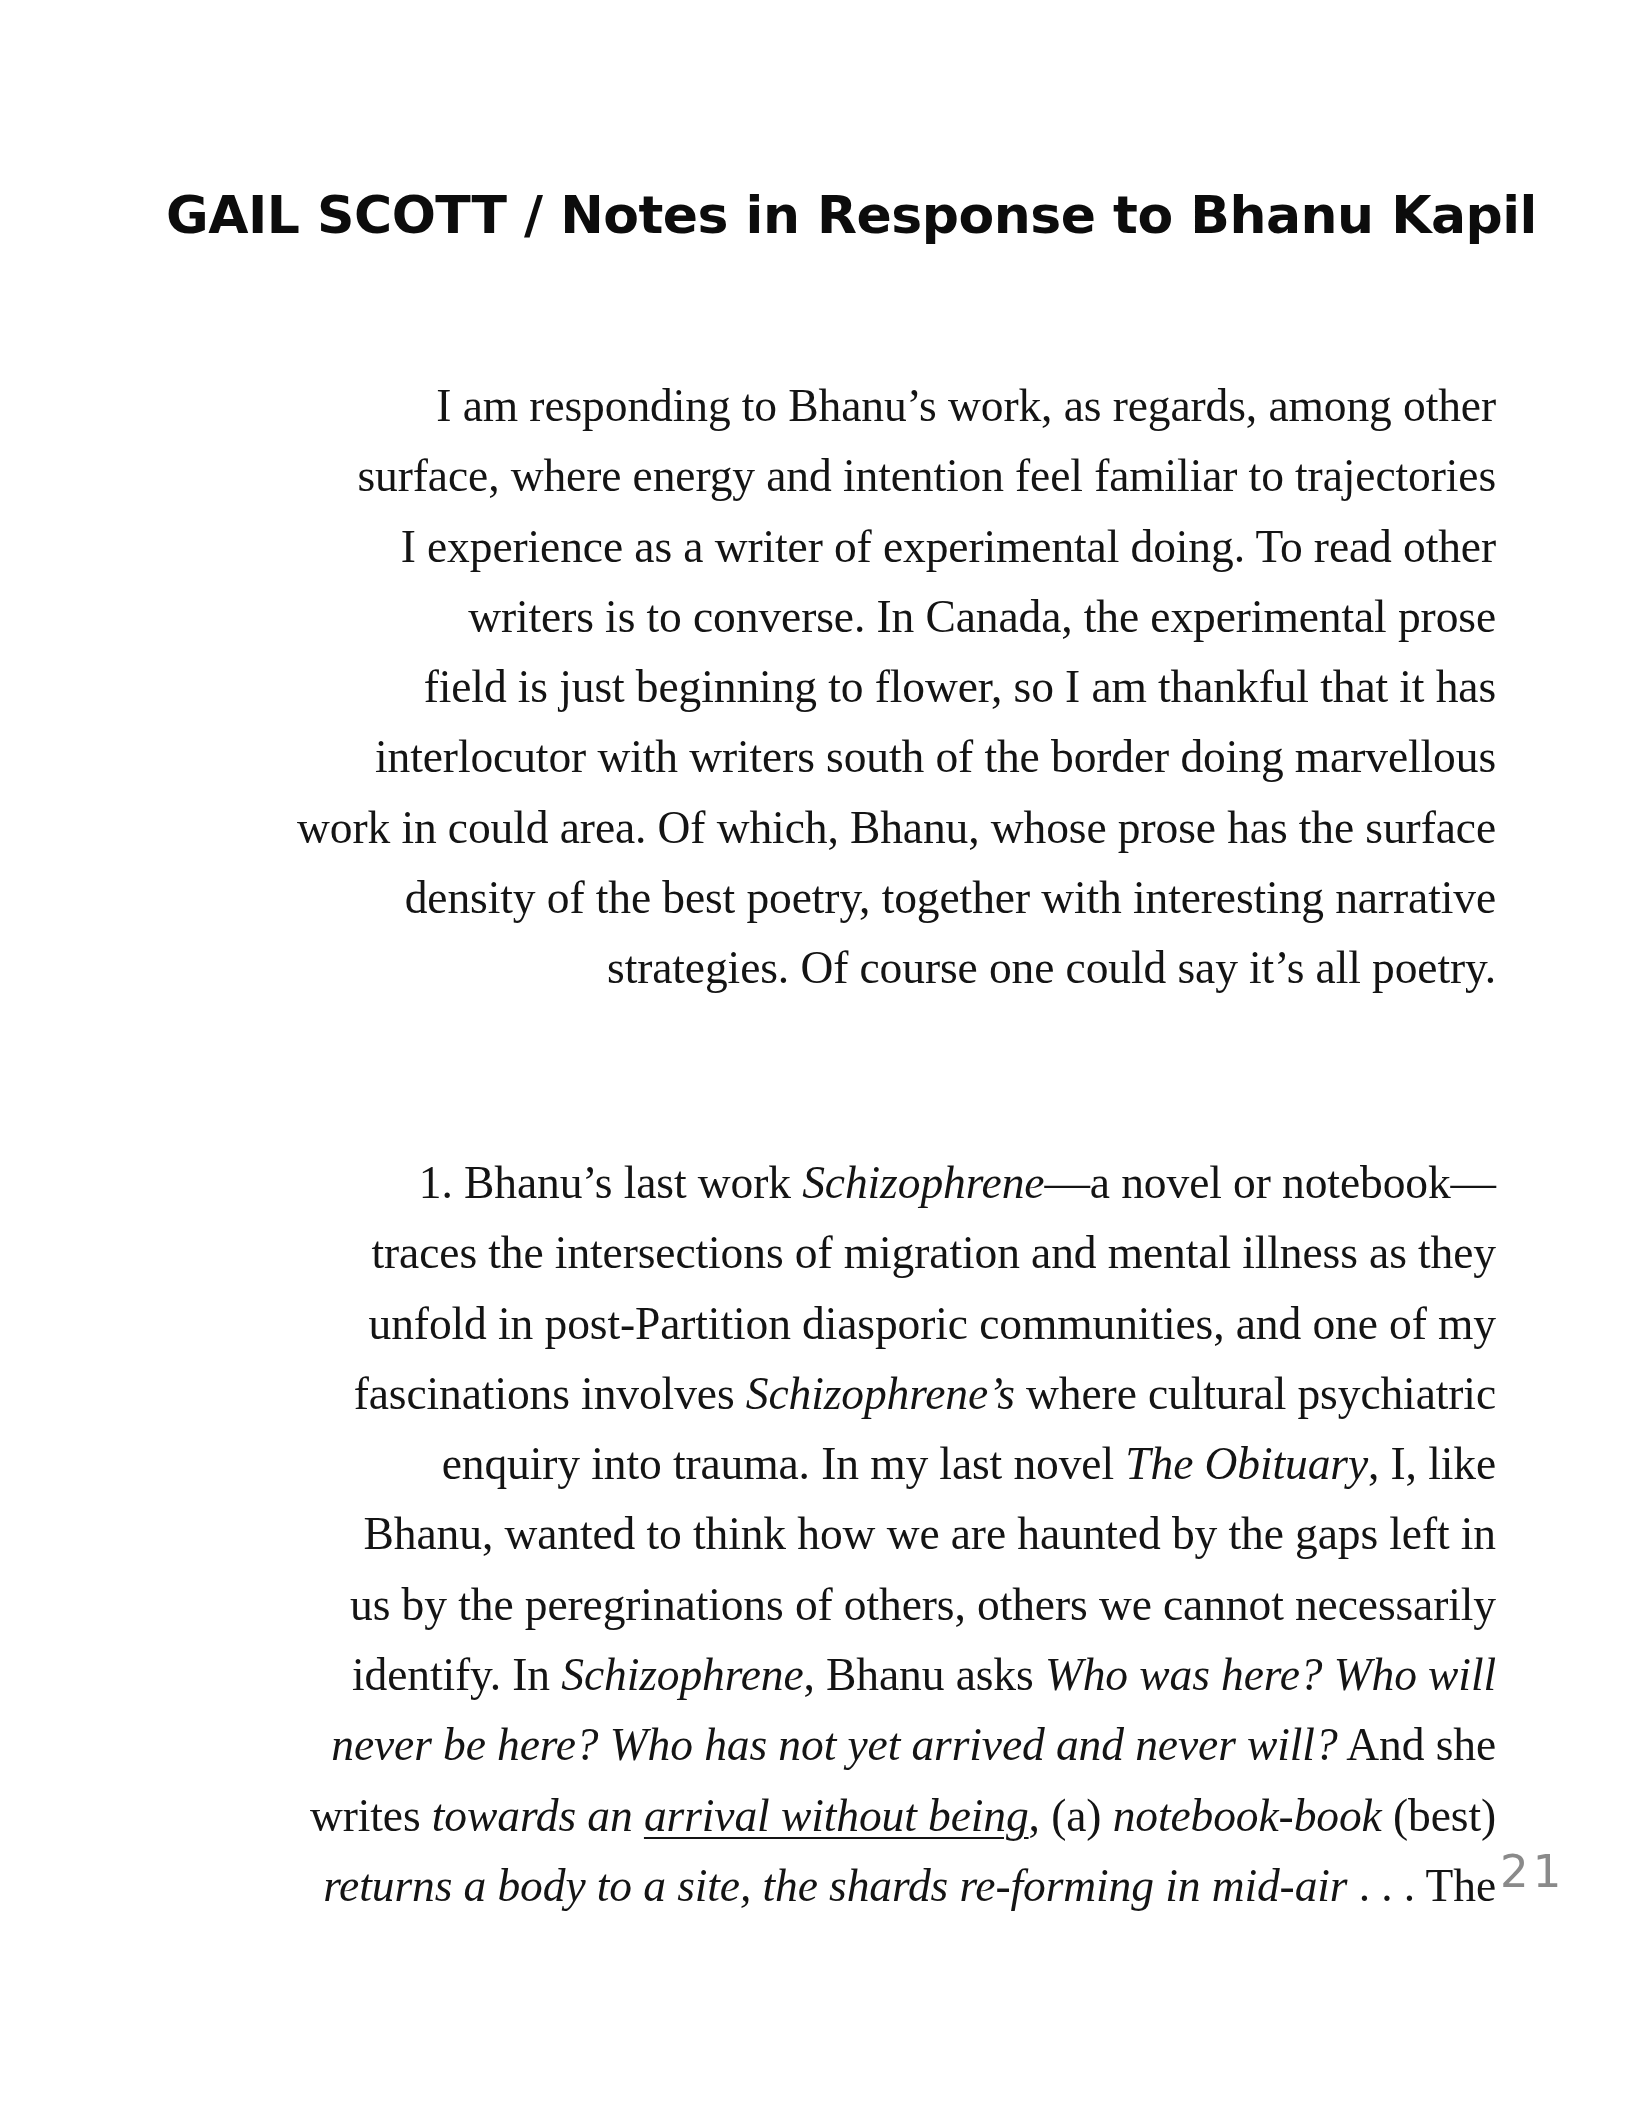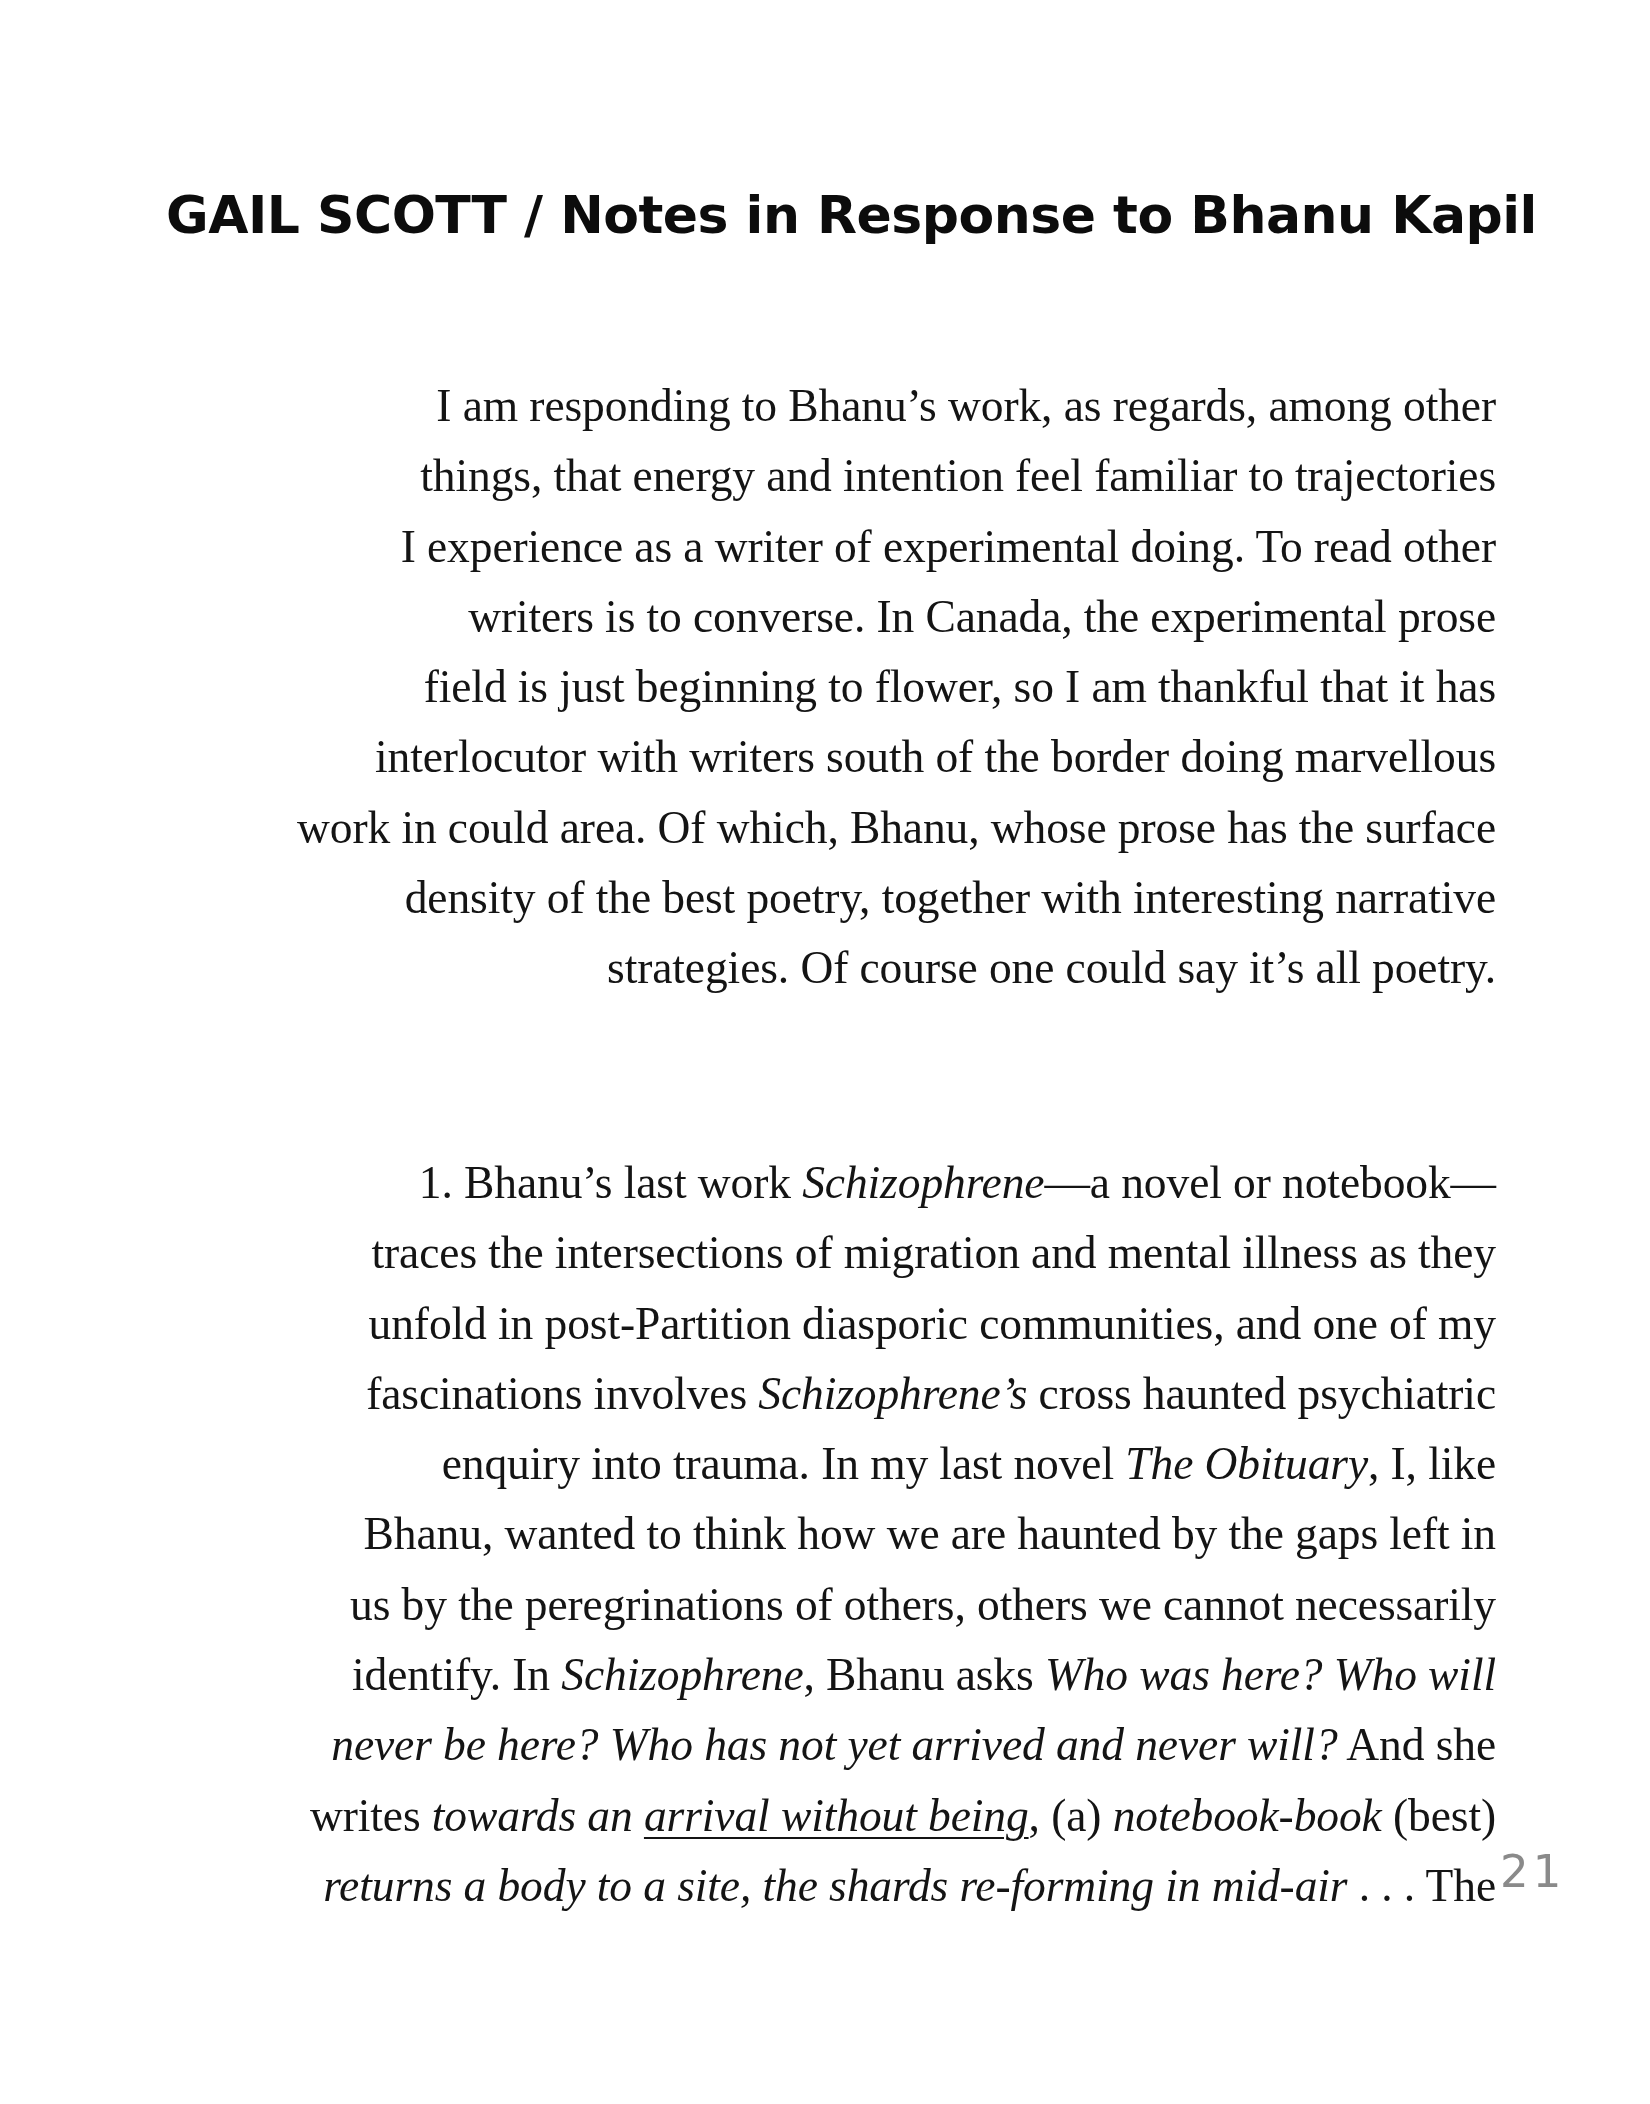--- a/index.html
+++ b/index.html
@@ -69,35 +69,35 @@
   </style>
 </head>
 <body>
 
 <div class="page">
 
   <h1 class="title">GAIL SCOTT / Notes in Response to Bhanu Kapil</h1>
 
   <div class="body-text para1">
     <span class="line"><span>I am responding to Bhanu’s work, as regards, among other</span></span>
-    <span class="line"><span>things, that energy and intention feel familiar to trajectories</span></span>
+    <span class="line"><span>surface, where energy and intention feel familiar to trajectories</span></span>
     <span class="line"><span>I experience as a writer of experimental doing. To read other</span></span>
     <span class="line"><span>writers is to converse. In Canada, the experimental prose</span></span>
     <span class="line"><span>field is just beginning to flower, so I am thankful that it has</span></span>
     <span class="line"><span>interlocutor with writers south of the border doing marvellous</span></span>
     <span class="line"><span>work in could area. Of which, Bhanu, whose prose has the surface</span></span>
     <span class="line"><span>density of the best poetry, together with interesting narrative</span></span>
     <span class="line"><span>strategies. Of course one could say it’s all poetry.</span></span>
   </div>
 
   <div class="body-text para2">
     <span class="line"><span>1. Bhanu’s last work </span><span class="it">Schizophrene</span><span>—a novel or notebook—</span></span>
     <span class="line"><span>traces the intersections of migration and mental illness as they</span></span>
     <span class="line"><span>unfold in post-Partition diasporic communities, and one of my</span></span>
-    <span class="line"><span>fascinations involves </span><span class="it">Schizophrene’s</span><span> cross haunted psychiatric</span></span>
+    <span class="line"><span>fascinations involves </span><span class="it">Schizophrene’s</span><span> where cultural psychiatric</span></span>
     <span class="line"><span>enquiry into trauma. In my last novel </span><span class="it">The Obituary</span><span>, I, like</span></span>
     <span class="line"><span>Bhanu, wanted to think how we are haunted by the gaps left in</span></span>
     <span class="line"><span>us by the peregrinations of others, others we cannot necessarily</span></span>
     <span class="line"><span>identify. In </span><span class="it">Schizophrene</span><span>, Bhanu asks </span><span class="it">Who was here? Who will</span></span>
     <span class="line"><span class="it">never be here? Who has not yet arrived and never will?</span><span> And she</span></span>
     <span class="line"><span>writes </span><span class="it">towards an </span><span class="it ul">arrival without being</span><span>, (a) </span><span class="it">notebook-book</span><span> (best)</span></span>
     <span class="line"><span class="it">returns a body to a site, the shards re-forming in mid-air</span><span> . . . The</span></span>
   </div>
 
   <div class="page-number">21</div>

